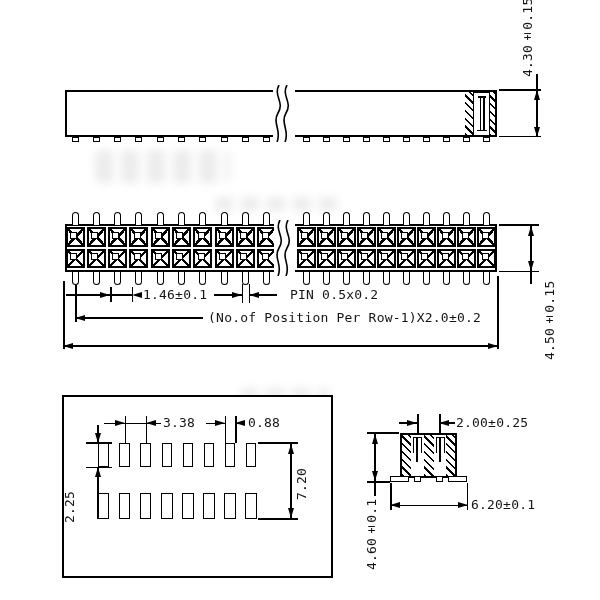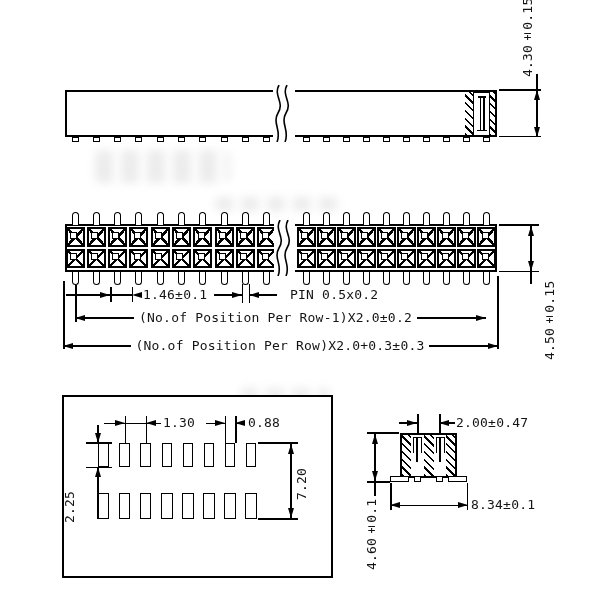--- a/index.html
+++ b/index.html
@@ -8,21 +8,21 @@
          font-family:"DejaVu Sans Mono",monospace;color:#111}
   .rect{position:absolute;background:#fff}
   .b2{border:2px solid #000}
   .b15{border:1.6px solid #000}
   .hl{position:absolute;height:1.6px;background:#000}
   .vl{position:absolute;width:1.6px;background:#000}
   .ar{position:absolute;width:0;height:0;border:0 solid transparent}
   .dt{position:absolute;font-size:13px;letter-spacing:.2px;white-space:nowrap;color:#141414}
   .vt{position:absolute;writing-mode:vertical-rl;transform:rotate(180deg);
       font-size:13px;letter-spacing:.2px;white-space:nowrap;color:#141414;width:16px}
-  .ctr{text-align:center}
+  .ctr{text-align:right}
   .ctr span{background:#fff;padding:0 5px;position:relative;top:0}
   .hatch{position:absolute;background:repeating-linear-gradient(45deg,#000 0 1.6px,transparent 1.6px 5.5px)}
   .pin{position:absolute;width:7px;border:1.6px solid #000;background:#fff}
   .cell{position:absolute;width:19px;height:19.5px;border:2px solid #000;background:#fff;
         background-image:
           linear-gradient(to bottom right,transparent 44%,#000 44%,#000 56%,transparent 56%),
           linear-gradient(to bottom left,transparent 44%,#000 44%,#000 56%,transparent 56%)}
   .cell i{position:absolute;left:2.4px;top:2.6px;width:7px;height:7px;border:1.6px solid #000;background:#fff;display:block}
   .foot{position:absolute;width:7px;height:5px;border:1.4px solid #000;background:#fff}
   .pad{position:absolute;border:1.8px solid #000;background:#fff}
@@ -357,24 +357,23 @@
       <div class="ar" style="left: 371.6px; top: 433.8px; border-left: 3.2px solid transparent; border-right: 3.2px solid transparent; border-bottom: 10px solid rgb(0, 0, 0);"></div>
       <div class="ar" style="left: 371.6px; top: 471.4px; border-left: 3.2px solid transparent; border-right: 3.2px solid transparent; border-top: 10px solid rgb(0, 0, 0);"></div>
       <div class="vl" style="left: 374px; top: 481px; height: 15px;"></div>
     </div>
 
   <div class="vt" style="left:520px;top:3px;height:74px">4.30±0.15</div>
 
   <div class="dt" style="left:143px;top:287px">1.46±0.1</div>
   <div class="dt" style="left:290px;top:287px">PIN 0.5x0.2</div>
   <div class="dt ctr" style="left:65px;top:310px;width:421px"><span>(No.of Position Per Row-1)X2.0±0.2</span></div>
-  <div class="dt ctr" style="left:63px;top:338px;width:434px"><span>(No.of Position Per Row)X2.0+0.3±0.3</span></div>
   <div class="vt" style="left:542px;top:286px;height:74px">4.50±0.15</div>
 
-  <div class="dt" style="left:163px;top:415px">1.30</div>
+  <div class="dt" style="left:163px;top:415px">3.38</div>
   <div class="dt" style="left:248px;top:415px">0.88</div>
   <div class="vt" style="left:62px;top:483px;height:40px">2.25</div>
   <div class="vt" style="left:294px;top:460px;height:40px">7.20</div>
 
-  <div class="dt" style="left:456px;top:415px">2.00±0.47</div>
-  <div class="dt" style="left:471px;top:497px">8.34±0.1</div>
+  <div class="dt" style="left:456px;top:415px">2.00±0.25</div>
+  <div class="dt" style="left:471px;top:497px">6.20±0.1</div>
   <div class="vt" style="left:364px;top:496px;height:74px">4.60±0.1</div>
 </div>
 
 </body></html>

